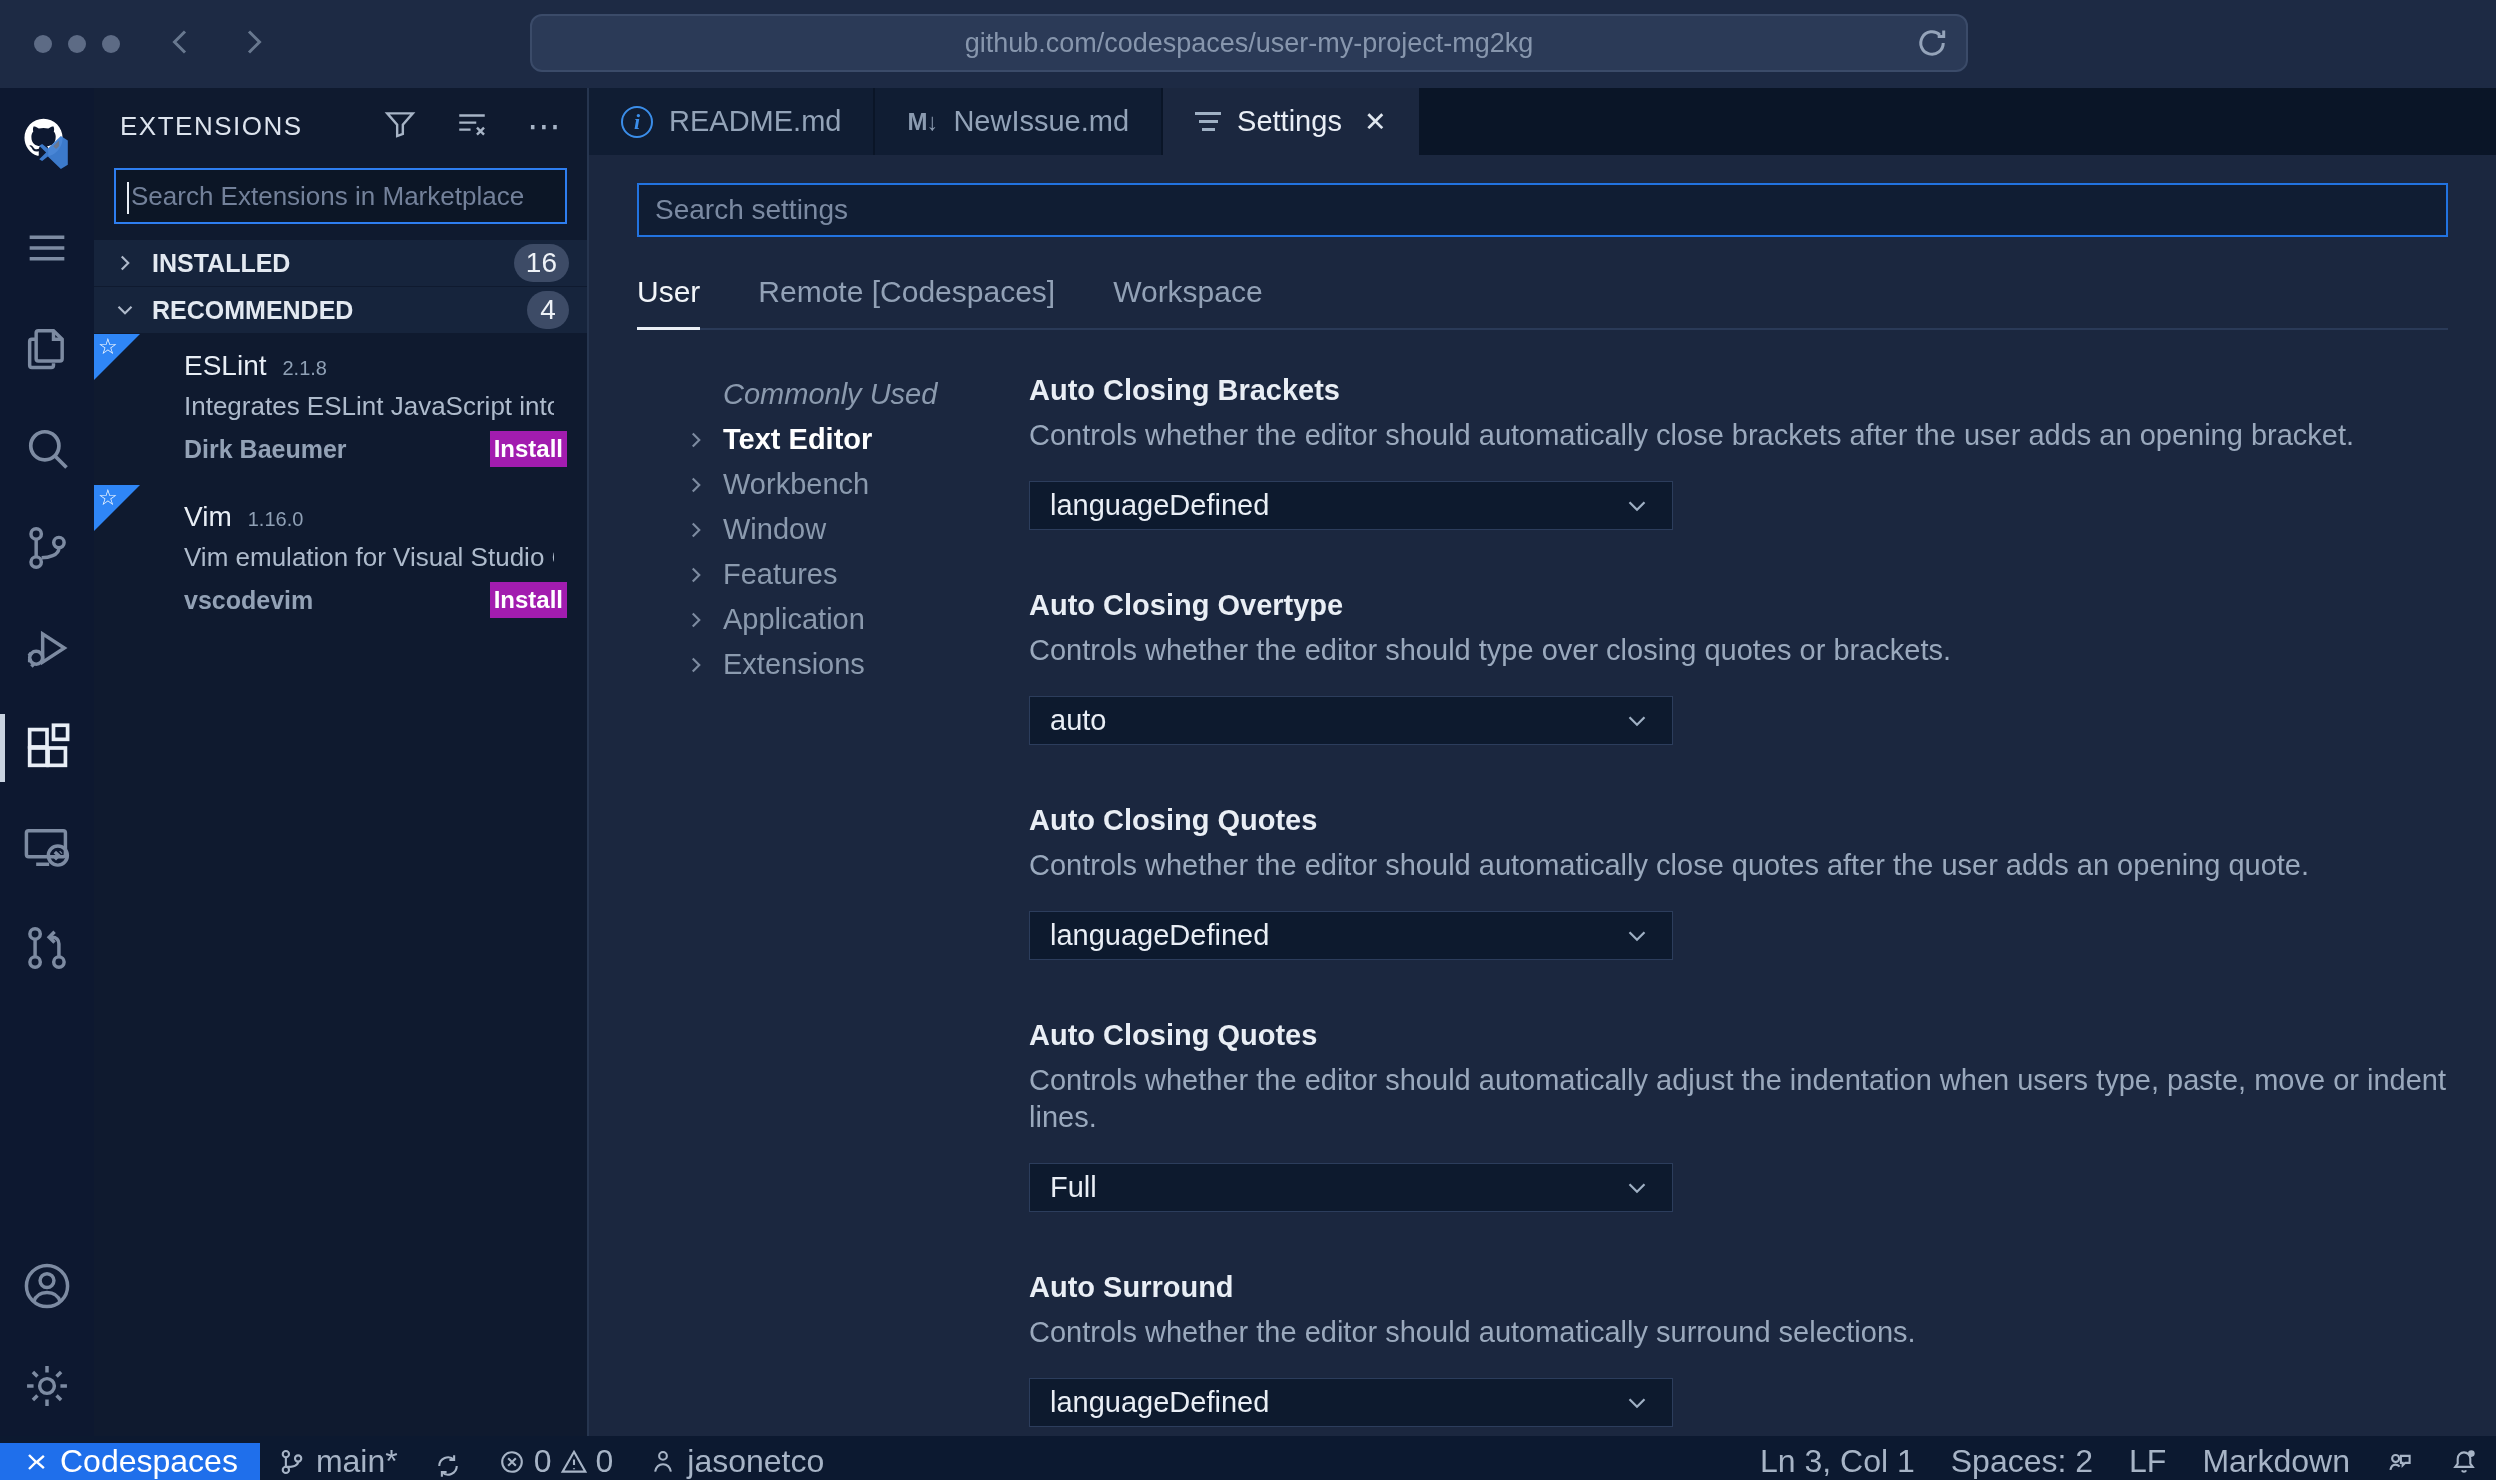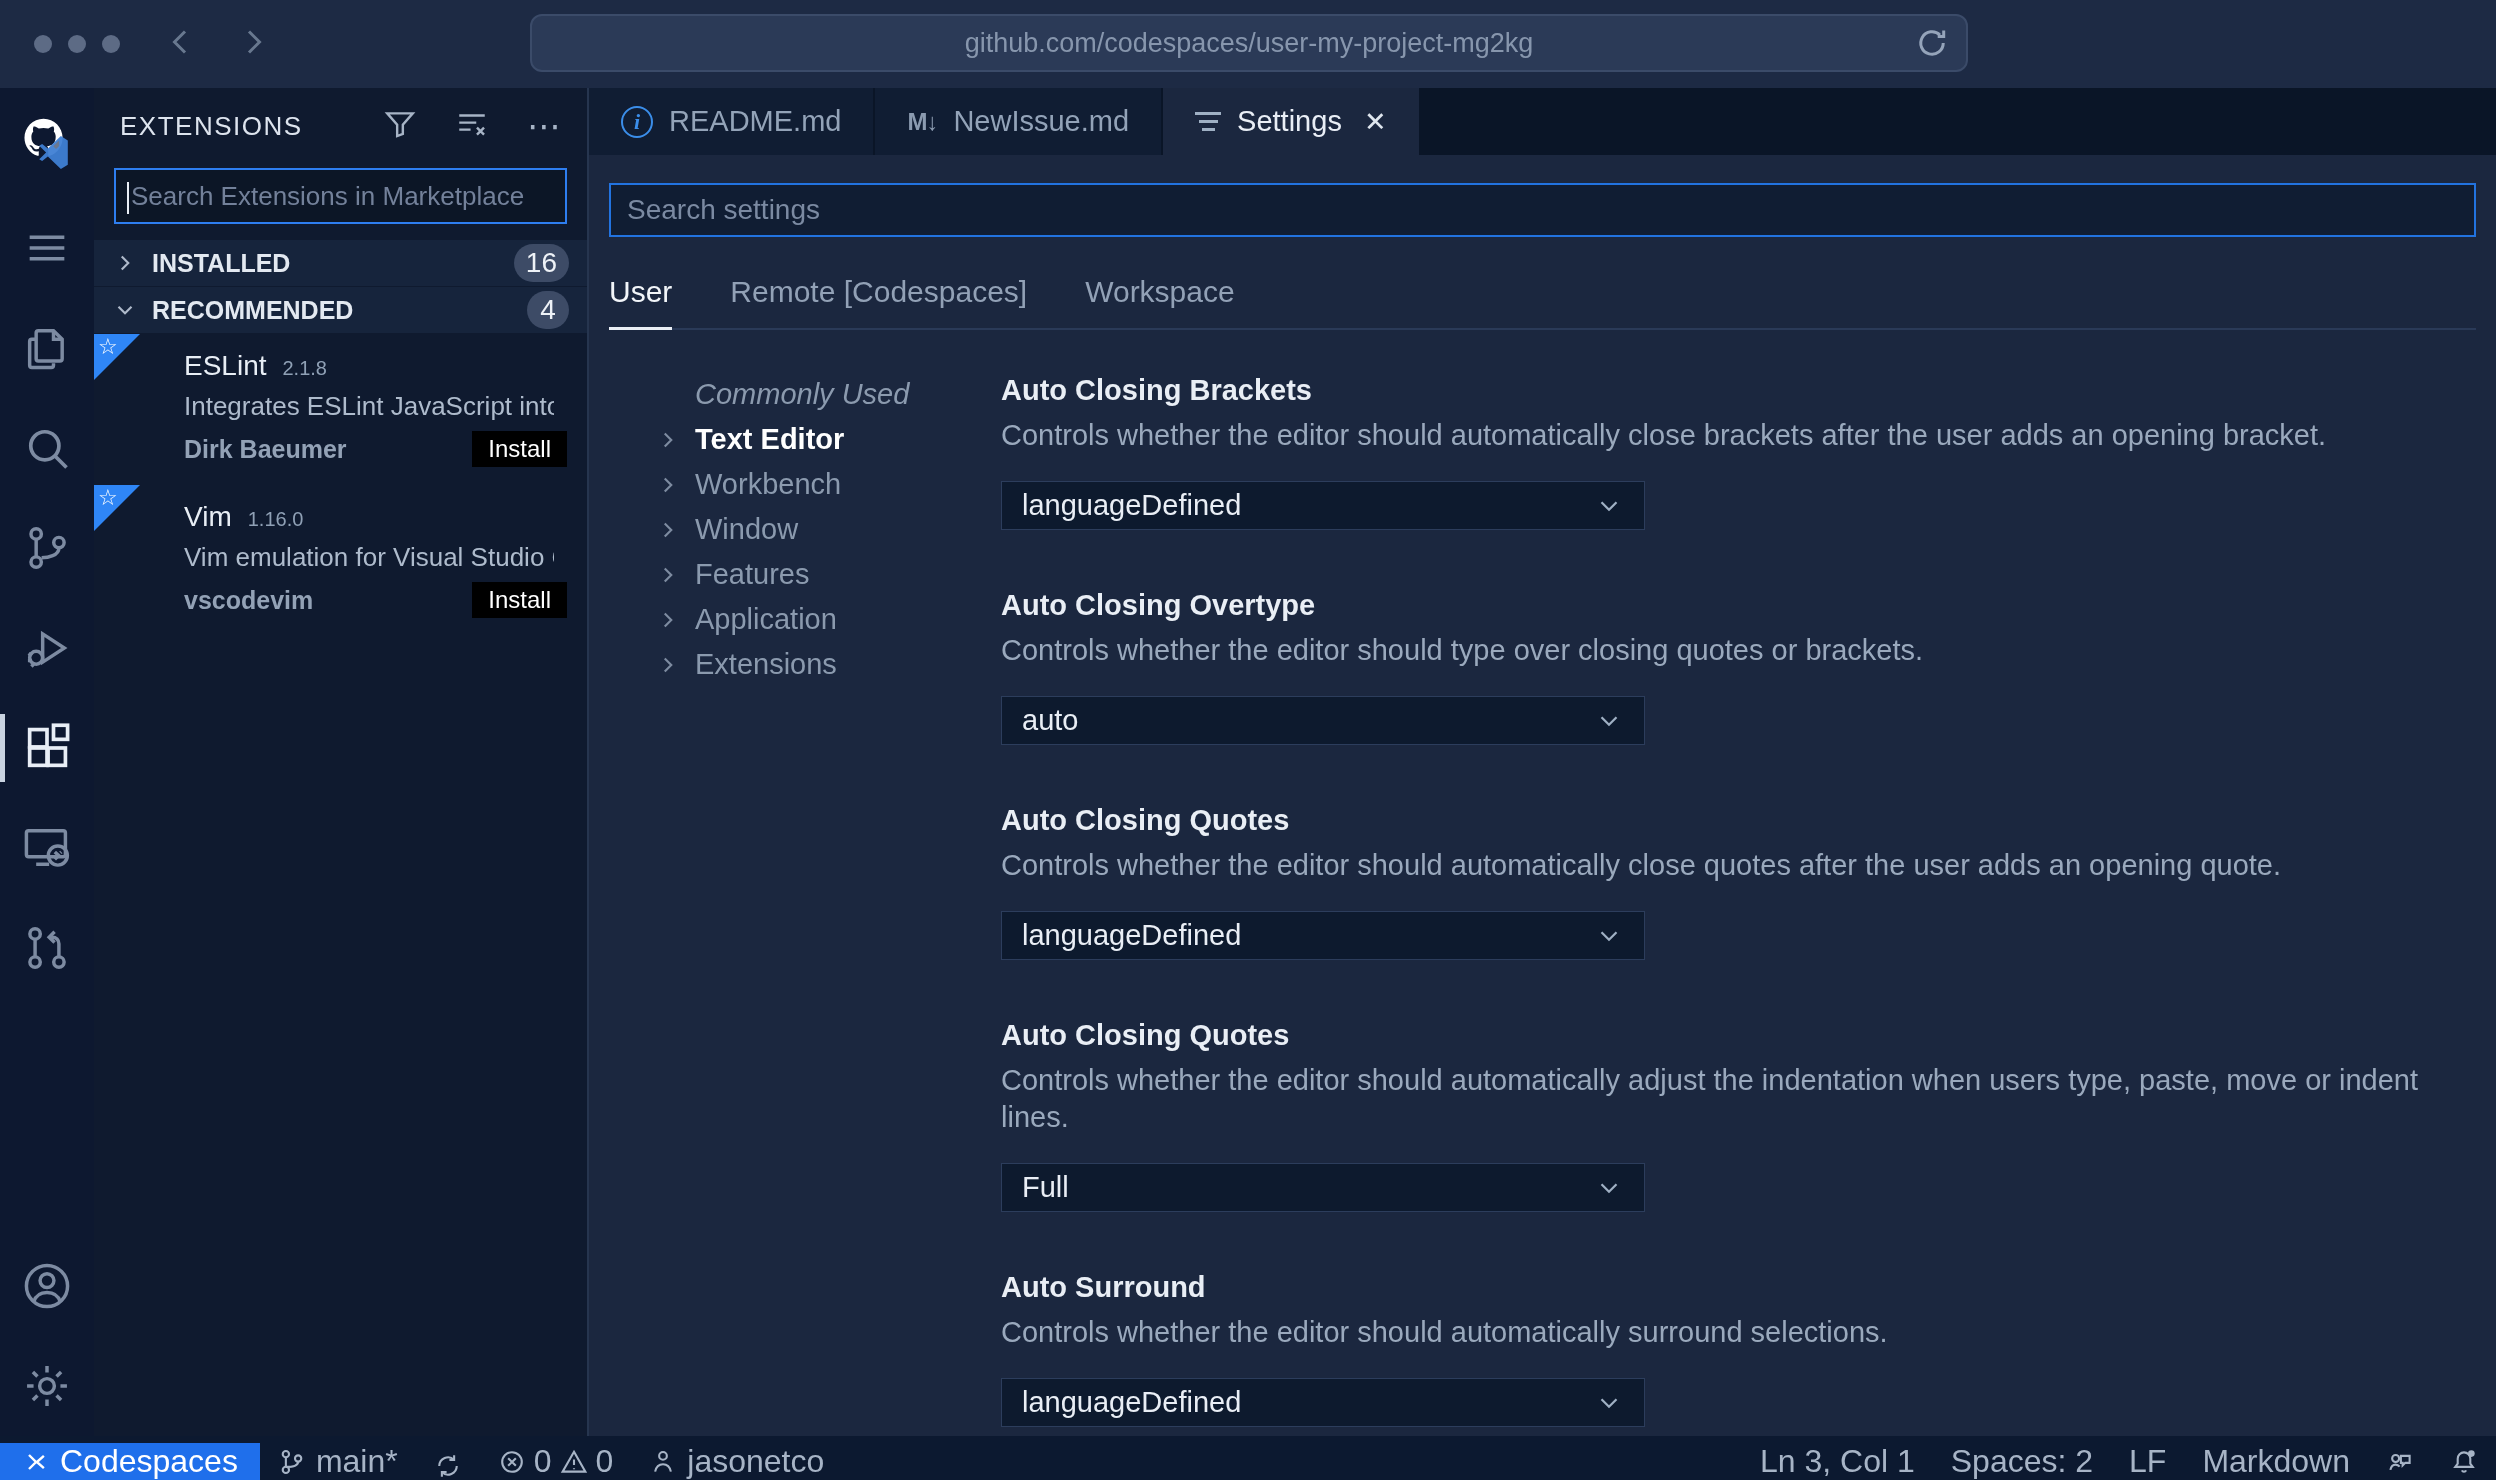--- a/index.html
+++ b/index.html
@@ -47,37 +47,37 @@
   .count-badge { margin-left:auto; min-width:42px; height:38px; border-radius:20px; background:#3d4b66; color:#eef2f7; font-size:28px; display:flex; align-items:center; justify-content:center; padding:0 12px; }
   .ext-item { position:relative; padding:16px 20px 18px 90px; }
   .ribbon { position:absolute; left:0; top:0; width:46px; height:46px; background:#2f86f6; clip-path:polygon(0 0,100% 0,0 100%); }
   .ribbon span { position:absolute; left:4px; top:0px; color:#fff; font-size:22px; }
   .ext-name-row { display:flex; align-items:baseline; gap:16px; }
   .ext-name { font-size:28px; font-weight:400; color:#e8eef5; }
   .ext-version { font-size:20px; color:#8fa0b5; }
   .ext-desc { margin-top:9px; font-size:26px; color:#aebbcc; white-space:nowrap; overflow:hidden; width:370px; }
   .ext-meta { margin-top:9px; display:flex; align-items:center; }
   .ext-publisher { font-size:25px; font-weight:700; color:#93a2b6; }
-  .install-btn { margin-left:auto; background:#000000; color:#fff; font-size:24px; border:none; padding:4px 16px; cursor:pointer; font-family:inherit; }
+  .install-btn { margin-left:auto; background:#a21caf; color:#fff; font-size:24px; border:none; padding:4px 4px; cursor:pointer; font-family:inherit;font-weight:bold; }
 
   
   .main { flex:1; display:flex; flex-direction:column; background:#1b273f; min-width:0; }
   .tabstrip { height:67px; background:#0a1527; display:flex; flex-shrink:0; }
   .tab { display:flex; align-items:center; gap:16px; padding:0 32px; background:#101d33; margin-right:2px; color:#93a3b8; font-size:29px; cursor:pointer; }
   .tab.active { background:#1b273f; color:#e9eef6; }
   .tab .ticon { display:flex; align-items:center; }
   .info-icon { width:32px; height:32px; border:2px solid #3b8eea; border-radius:50%; color:#3b8eea; font-size:22px; font-weight:700; display:flex; align-items:center; justify-content:center; font-family:"Liberation Serif","DejaVu Serif",serif; font-style:italic; }
   .md-icon { font-size:24px; font-weight:700; color:#8b9bb0; letter-spacing:-1px; }
   .setticon { display:flex; flex-direction:column; gap:5px; }
   .setticon i { display:block; height:3px; background:#9fb0c4; }
   .setticon i:nth-child(1){ width:26px; } .setticon i:nth-child(2){ width:19px; } .setticon i:nth-child(3){ width:13px; }
   .tab-close { font-size:27px; color:#dfe6ee; margin-left:6px; }
 
   
-  .settings { flex:1; padding:0 20px; overflow:hidden; position:relative; }
+  .settings { flex:1; padding:0 48px; overflow:hidden; position:relative; }
   .set-search { margin-top:28px; height:54px; border:2px solid #2273e0; background:#101d33; display:flex; align-items:center; }
   .set-search input { width:100%; height:100%; background:transparent; border:none; outline:none; color:#dfe6ef; font-size:28px; padding-left:16px; font-family:inherit; }
   .set-search input::placeholder { color:#7b8aa2; }
   .scopes { margin-top:38px; display:flex; gap:58px; border-bottom:2px solid #2a3a58; }
   .scope { font-size:30px; color:#92a1b6; padding-bottom:19px; cursor:pointer; position:relative; }
   .scope.active { color:#f2f5f9; }
   .scope.active::after { content:""; position:absolute; left:0; right:0; bottom:-2px; height:3px; background:#e9eef5; }
   .set-body { display:flex; margin-top:42px; }
   .toc { width:392px; padding-left:46px; flex-shrink:0; }
   .toc-item { display:flex; align-items:center; height:45px; font-size:29px; color:#8b9aae; cursor:pointer; }

